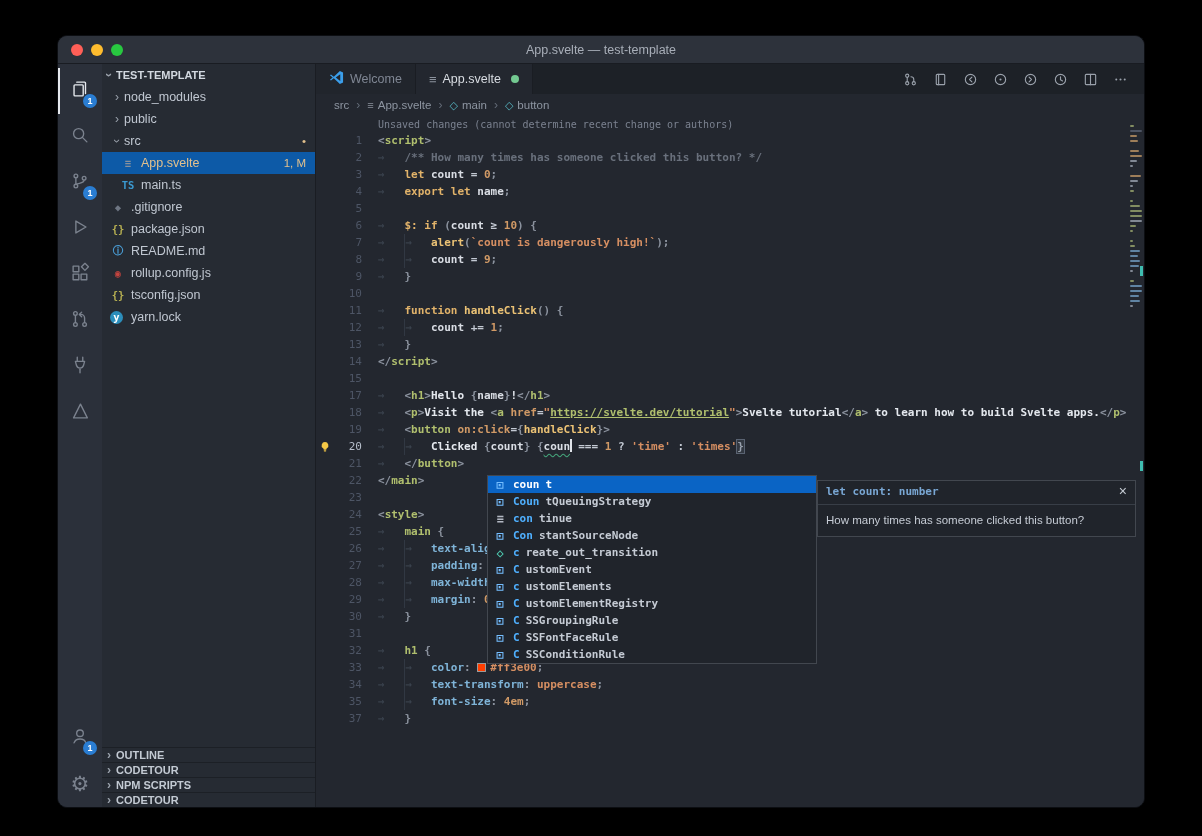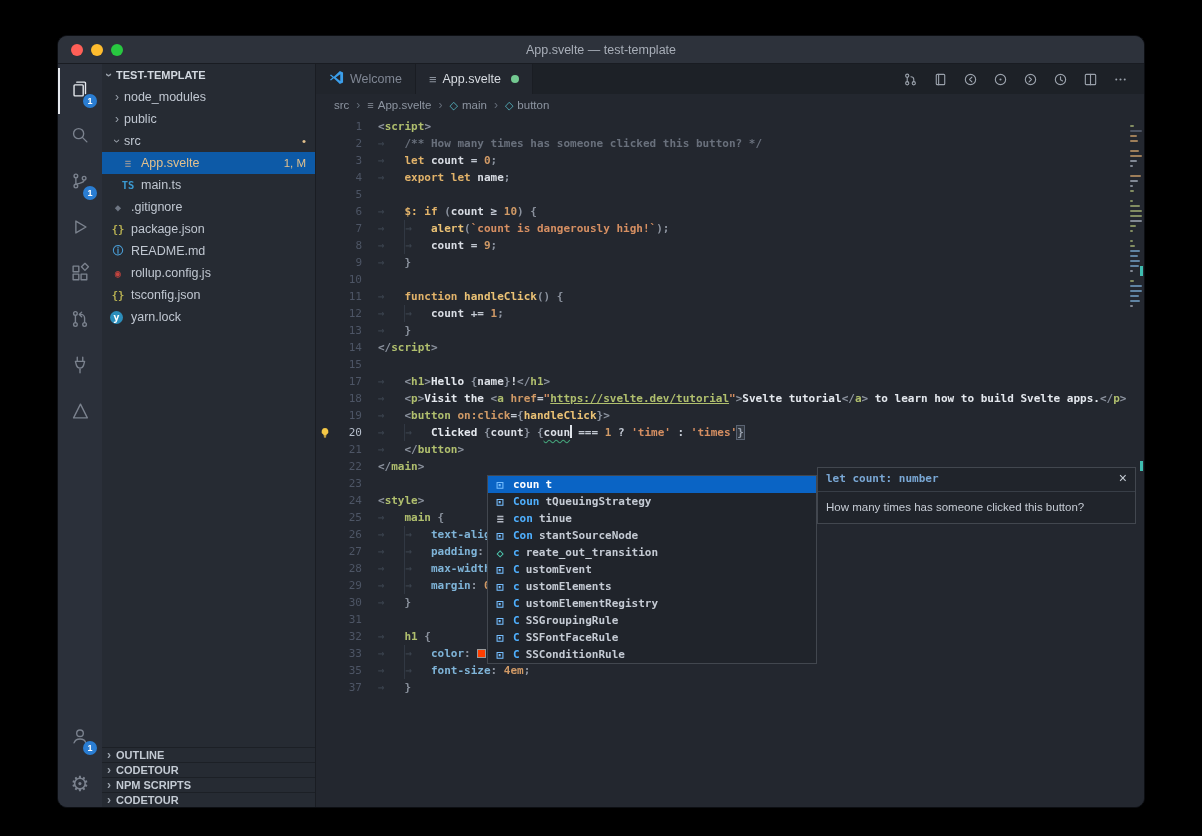--- a/index.html
+++ b/index.html
@@ -82,21 +82,21 @@
   .tk-sw{display:inline-block;width:9px;height:9px;border:1px solid #9a9a9a;margin-right:4px;vertical-align:-1px}
   
   .suggest{position:absolute;left:171px;top:359px;width:330px;background:#20242b;border:1px solid #42474f;z-index:6}
   .s-item{height:17px;display:flex;align-items:center;gap:6px;padding:0 5px;cursor:pointer;
     font-family:"DejaVu Sans Mono",monospace;font-size:11px;font-weight:600;color:#c5cbd4;white-space:pre}
   .s-item.sel{background:#0a64c5;color:#fff}
   .s-icon{width:14px;flex:0 0 14px;text-align:center;font-size:12px}
   .s-icon.event{color:#75beff}.s-icon.keyword{color:#b2b8c3}.s-icon.module{color:#4ec9b0}
   .s-item .m{color:#4fb0ff}
   .s-item.sel .m{color:#fff}
-  .sdocs{position:absolute;left:501px;top:351px;right:8px;background:#20242b;border:1px solid #42474f;z-index:6}
+  .sdocs{position:absolute;left:501px;top:364px;right:8px;background:#20242b;border:1px solid #42474f;z-index:6}
   .sdocs-head{display:flex;align-items:flex-start;padding:4px 8px 6px 8px;border-bottom:1px solid #383e47}
   .sig{font-family:"DejaVu Sans Mono",monospace;font-size:11px;font-weight:600;color:#79a7d4}
   .sdocs-close{margin-left:auto;color:#c6ccd5;font-size:14px;line-height:12px;cursor:pointer}
   .sdocs-body{padding:9px 8px 10px 8px;font-size:11.5px;color:#c6ccd5}
   
   .minimap{flex:0 0 16px;padding-top:6px;cursor:pointer}
   .mm-bar{height:2px;margin:3px 2px 0 2px;border-radius:1px;opacity:.8}
   .ovr-mark{position:absolute;right:1px;width:3px;background:#3fbdb0;z-index:7}
 </style>
 </head>
@@ -339,20 +339,21 @@
             <span>main</span>
           </span>
           <span class="bc-sep">›</span>
           <span style="display: flex; align-items: center; gap: 4px;">
             <span class="bc-ico symbol">◇</span>
             <span>button</span>
           </span>
         </div>
       <div class="editor-body" id="editorbody">
         <div class="code-area">
+          <div class="annotation">Unsaved changes (cannot determine recent change or authors)</div>
           <div id="code">
               <div class="cl"><span class="bulbcol"></span><span class="num">1</span><span class="ctext"><span class="tk-pu">&lt;</span><span class="tk-tag">script</span><span class="tk-pu">&gt;</span></span></div>
               <div class="cl"><span class="bulbcol"></span><span class="num">2</span><span class="ctext"><span class="ind">→</span><span class="tk-cm">/** How many times has someone clicked this button? */</span></span></div>
               <div class="cl"><span class="bulbcol"></span><span class="num">3</span><span class="ctext"><span class="ind">→</span><span class="tk-kw">let </span><span class="tk-var">count</span><span class="tk-op"> = </span><span class="tk-num">0</span><span class="tk-pu">;</span></span></div>
               <div class="cl"><span class="bulbcol"></span><span class="num">4</span><span class="ctext"><span class="ind">→</span><span class="tk-kw">export let </span><span class="tk-var">name</span><span class="tk-pu">;</span></span></div>
               <div class="cl"><span class="bulbcol"></span><span class="num">5</span><span class="ctext"></span></div>
               <div class="cl"><span class="bulbcol"></span><span class="num">6</span><span class="ctext"><span class="ind">→</span><span class="tk-lbl">$:</span><span class="tk-pl"> </span><span class="tk-kw">if</span><span class="tk-pu"> (</span><span class="tk-var">count</span><span class="tk-op"> ≥ </span><span class="tk-num">10</span><span class="tk-pu">) {</span></span></div>
               <div class="cl"><span class="bulbcol"></span><span class="num">7</span><span class="ctext"><span class="ind">→</span><span class="ind g">→</span><span class="tk-fn">alert</span><span class="tk-pu">(</span><span class="tk-str">`count is dangerously high!`</span><span class="tk-pu">);</span></span></div>
               <div class="cl"><span class="bulbcol"></span><span class="num">8</span><span class="ctext"><span class="ind">→</span><span class="ind g">→</span><span class="tk-var">count</span><span class="tk-op"> = </span><span class="tk-num">9</span><span class="tk-pu">;</span></span></div>
               <div class="cl"><span class="bulbcol"></span><span class="num">9</span><span class="ctext"><span class="ind">→</span><span class="tk-pu">}</span></span></div>
@@ -375,20 +376,21 @@
               <div class="cl"><span class="bulbcol"></span><span class="num">24</span><span class="ctext"><span class="tk-pu">&lt;</span><span class="tk-tag">style</span><span class="tk-pu">&gt;</span></span></div>
               <div class="cl"><span class="bulbcol"></span><span class="num">25</span><span class="ctext"><span class="ind">→</span><span class="tk-tag">main</span><span class="tk-pu"> {</span></span></div>
               <div class="cl"><span class="bulbcol"></span><span class="num">26</span><span class="ctext"><span class="ind">→</span><span class="ind g">→</span><span class="tk-prop">text-align</span><span class="tk-pu">: </span><span class="tk-val">center</span><span class="tk-pu">;</span></span></div>
               <div class="cl"><span class="bulbcol"></span><span class="num">27</span><span class="ctext"><span class="ind">→</span><span class="ind g">→</span><span class="tk-prop">padding</span><span class="tk-pu">: </span><span class="tk-num">1em</span><span class="tk-pu">;</span></span></div>
               <div class="cl"><span class="bulbcol"></span><span class="num">28</span><span class="ctext"><span class="ind">→</span><span class="ind g">→</span><span class="tk-prop">max-width</span><span class="tk-pu">: </span><span class="tk-num">240px</span><span class="tk-pu">;</span></span></div>
               <div class="cl"><span class="bulbcol"></span><span class="num">29</span><span class="ctext"><span class="ind">→</span><span class="ind g">→</span><span class="tk-prop">margin</span><span class="tk-pu">: </span><span class="tk-num">0</span><span class="tk-pl"> </span><span class="tk-val">auto</span><span class="tk-pu">;</span></span></div>
               <div class="cl"><span class="bulbcol"></span><span class="num">30</span><span class="ctext"><span class="ind">→</span><span class="tk-pu">}</span></span></div>
               <div class="cl"><span class="bulbcol"></span><span class="num">31</span><span class="ctext"></span></div>
               <div class="cl"><span class="bulbcol"></span><span class="num">32</span><span class="ctext"><span class="ind">→</span><span class="tk-tag">h1</span><span class="tk-pu"> {</span></span></div>
               <div class="cl"><span class="bulbcol"></span><span class="num">33</span><span class="ctext"><span class="ind">→</span><span class="ind g">→</span><span class="tk-prop">color</span><span class="tk-pu">: </span><span class="tk-sw" style="background: rgb(255, 62, 0);"></span><span class="tk-val">#ff3e00</span><span class="tk-pu">;</span></span></div>
+              <div class="cl"><span class="bulbcol"></span><span class="num">34</span><span class="ctext"><span class="ind">→</span><span class="ind g">→</span><span class="tk-prop">text-transform</span><span class="tk-pu">: </span><span class="tk-val">uppercase</span><span class="tk-pu">;</span></span></div>
               <div class="cl"><span class="bulbcol"></span><span class="num">35</span><span class="ctext"><span class="ind">→</span><span class="ind g">→</span><span class="tk-prop">font-size</span><span class="tk-pu">: </span><span class="tk-num">4em</span><span class="tk-pu">;</span></span></div>
               <div class="cl"><span class="bulbcol"></span><span class="num">37</span><span class="ctext"><span class="ind">→</span><span class="tk-pu">}</span></span></div>
             </div>
         </div>
         <div class="minimap" id="minimap">
             <div class="mm-bar" style="width: 3.8px; background: rgb(154, 168, 110);"></div>
             <div class="mm-bar" style="width: 12px; background: rgb(88, 96, 112);"></div>
             <div class="mm-bar" style="width: 7.3px; background: rgb(189, 149, 100);"></div>
             <div class="mm-bar" style="width: 8px; background: rgb(189, 149, 100);"></div>
             <div class="mm-bar"></div>

